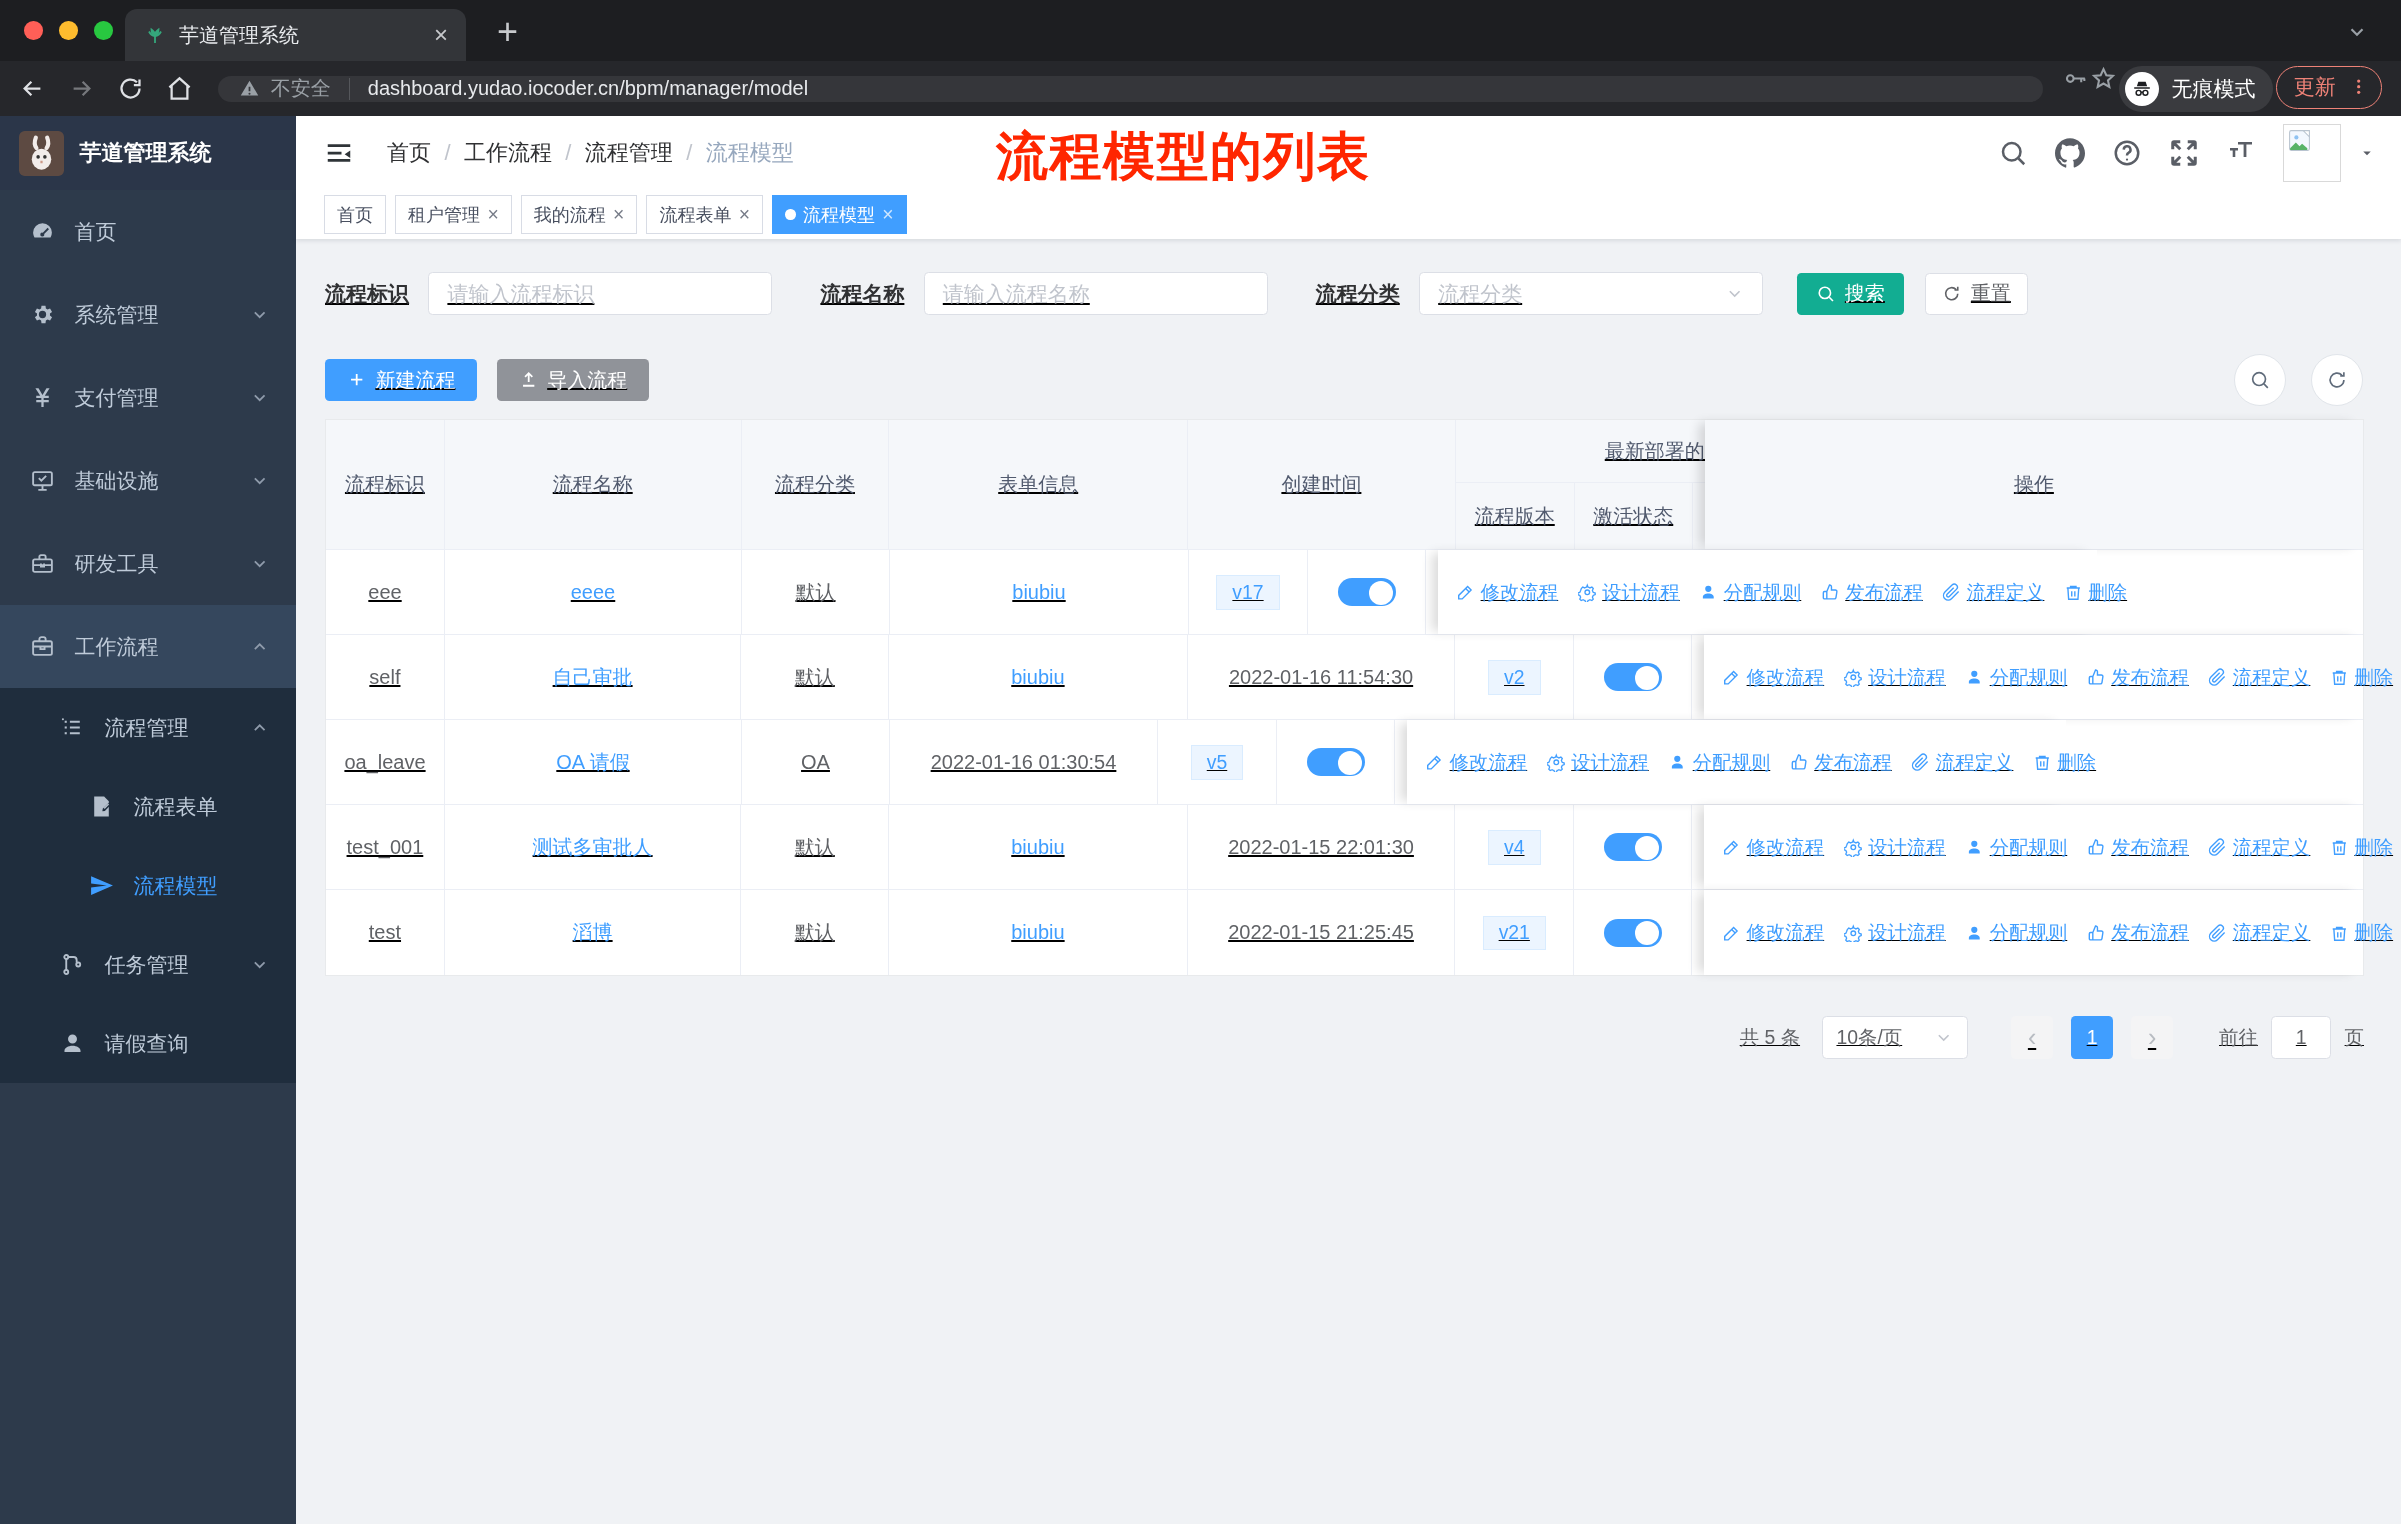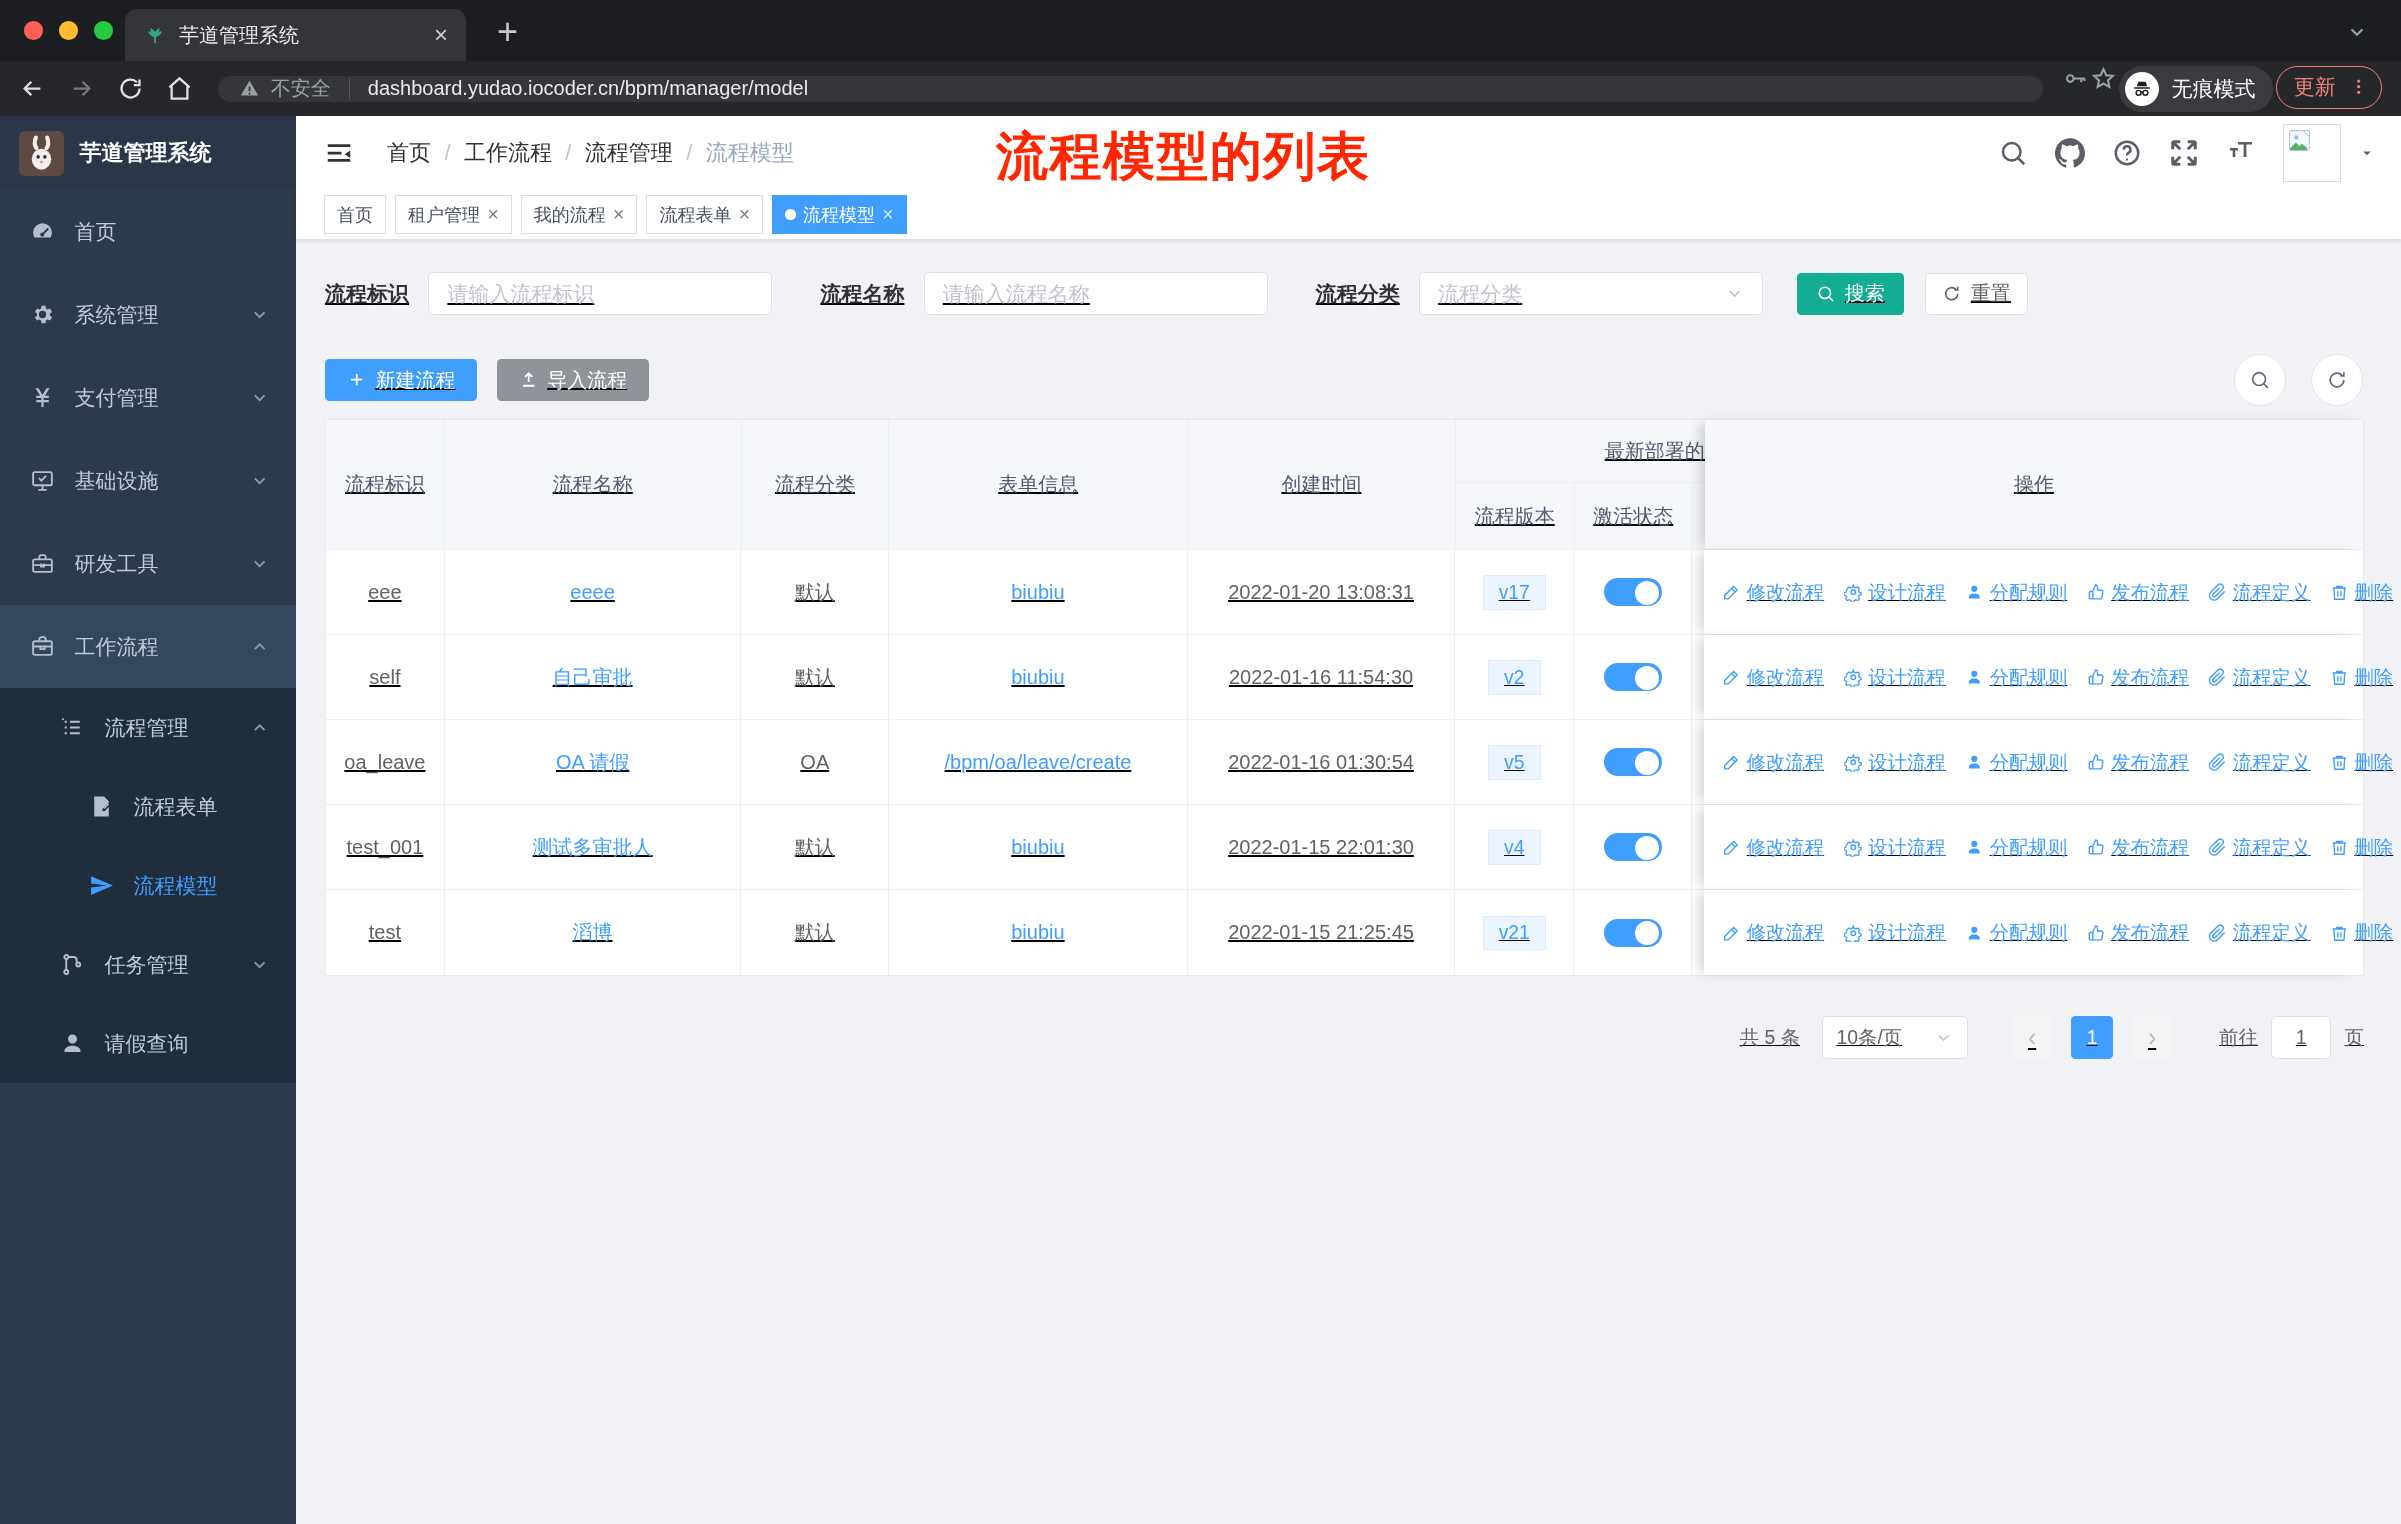--- a/index.html
+++ b/index.html
@@ -577,21 +577,20 @@
             </div>
           </div>
           <div class="ops-hd">操作</div>
         </div>
         <div id="t-body">
             <div class="t-row">
               <div class="td w1">eee</div>
               <div class="td w2 link">eeee</div>
               <div class="td w3">默认</div>
               <div class="td w4 link">biubiu</div>
-              <div class="td w5">2022-01-20 13:08:31</div>
               <div class="td w6">
                 <span class="badge">v17</span>
               </div>
               <div class="td w7">
                 <span class="toggle"></span>
               </div>
               <div class="td wS"></div>
               <div class="ops">
                 <span class="action">
                   <span>
@@ -708,21 +707,20 @@
                     </svg>
                   </span>
                   <span>删除</span>
                 </span>
               </div>
             </div>
             <div class="t-row">
               <div class="td w1">oa_leave</div>
               <div class="td w2 link">OA 请假</div>
               <div class="td w3">OA</div>
-              <div class="td w4 link">/bpm/oa/leave/create</div>
               <div class="td w5">2022-01-16 01:30:54</div>
               <div class="td w6">
                 <span class="badge">v5</span>
               </div>
               <div class="td w7">
                 <span class="toggle"></span>
               </div>
               <div class="td wS"></div>
               <div class="ops">
                 <span class="action">

